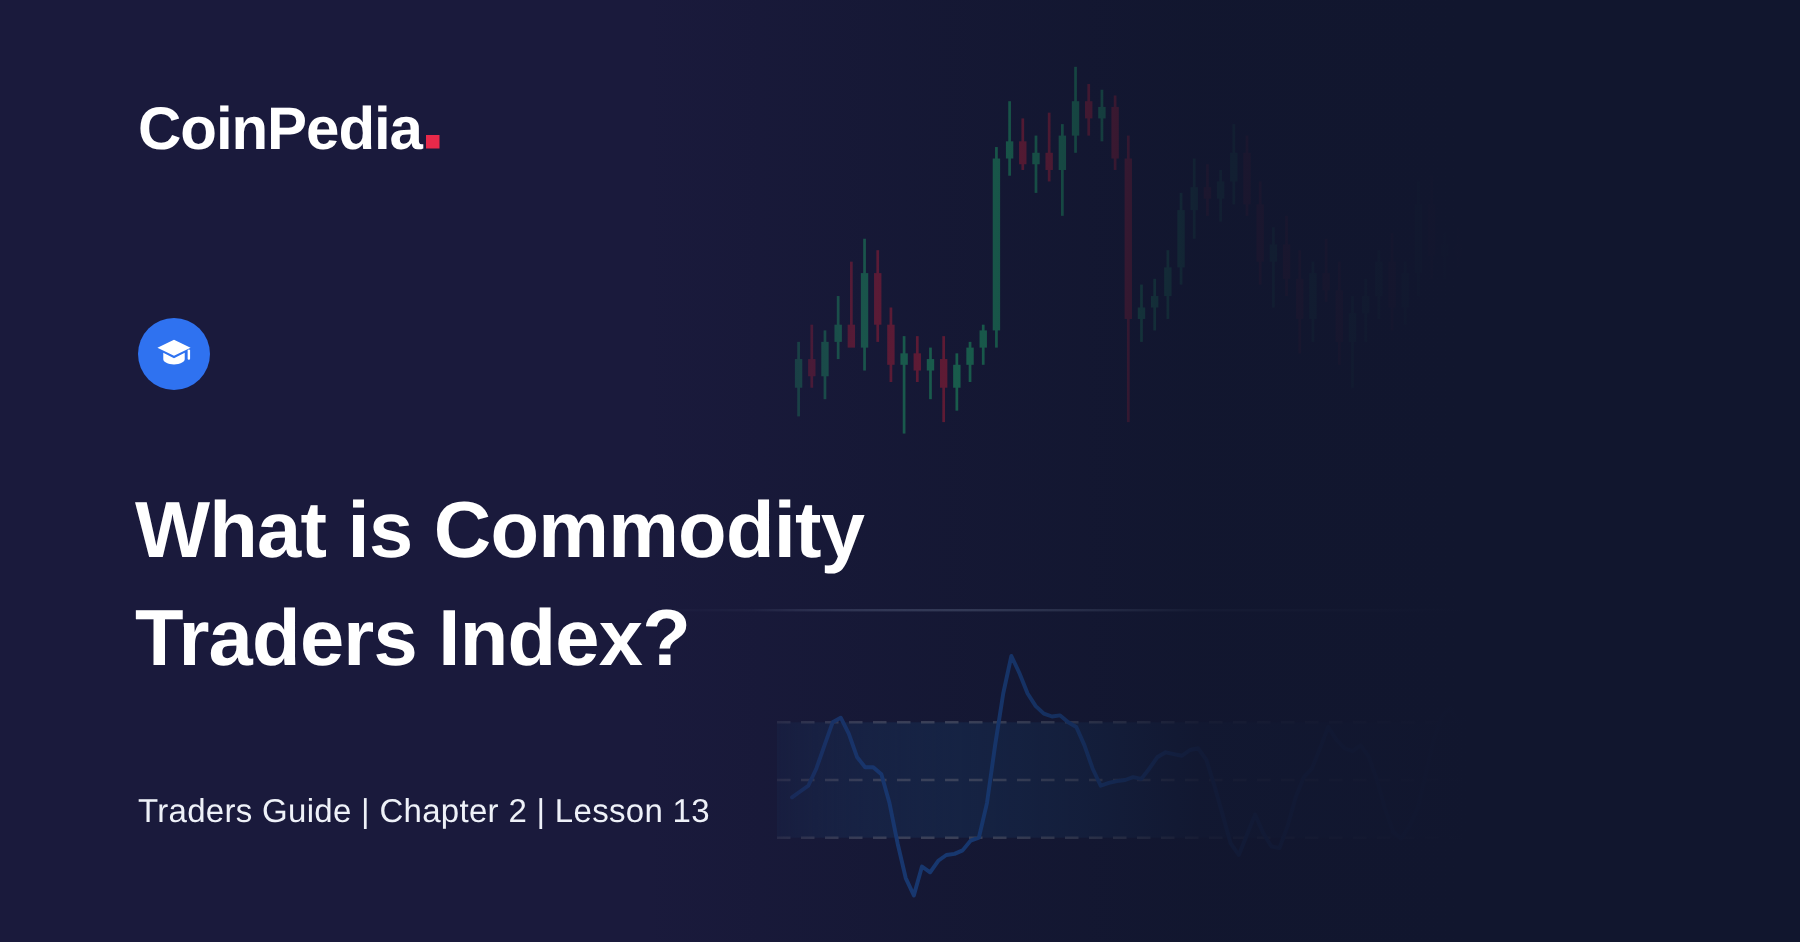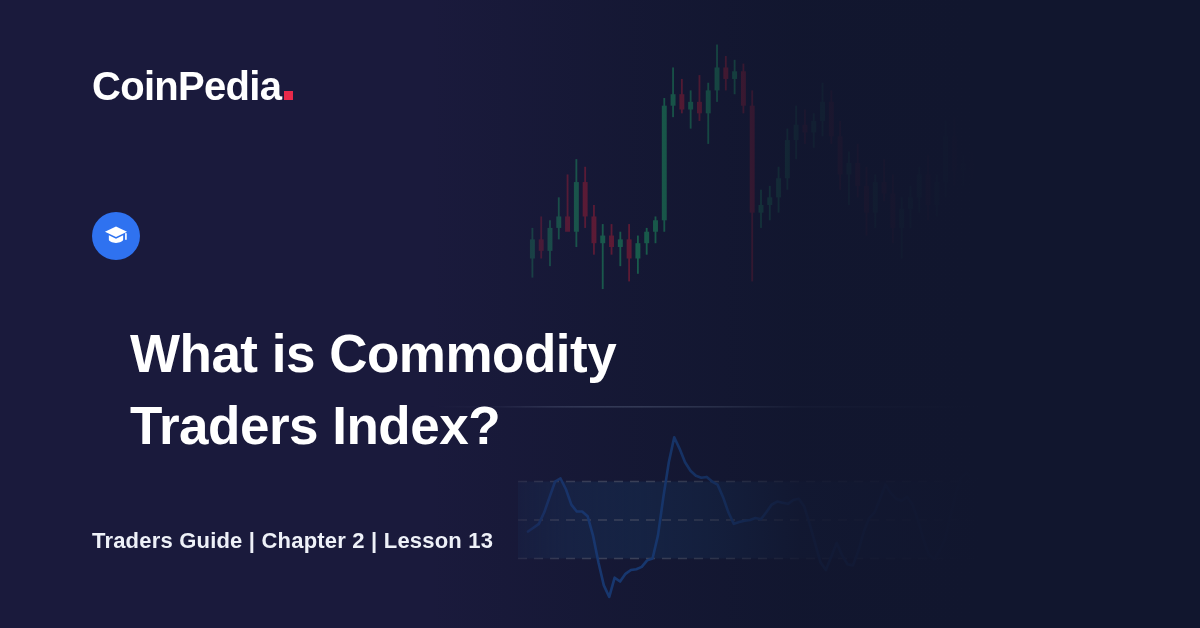--- a/index.html
+++ b/index.html
@@ -95,32 +95,31 @@
     position: absolute;
     left: 90px;
     top: 282px;
     width: 700px;
     z-index: 6;
     color: #ffffff;
     font-size: 53px;
     font-weight: 700;
     line-height: 1.36;
     letter-spacing: -0.5px;
-    margin-left: 40px;
   }
   .headline .l2 { display: block; }
 
   .subtitle {
     position: absolute;
     left: 92px;
     top: 528px;
     z-index: 6;
     color: #eef1f8;
     font-size: 22px;
-    font-weight: 700;
+    font-weight: 400;
     letter-spacing: 0.2px;
     white-space: nowrap;
   }
 </style>
 </head>
 <body>
 
 <div id="stage">
 
   <div class="bg-base"></div>

